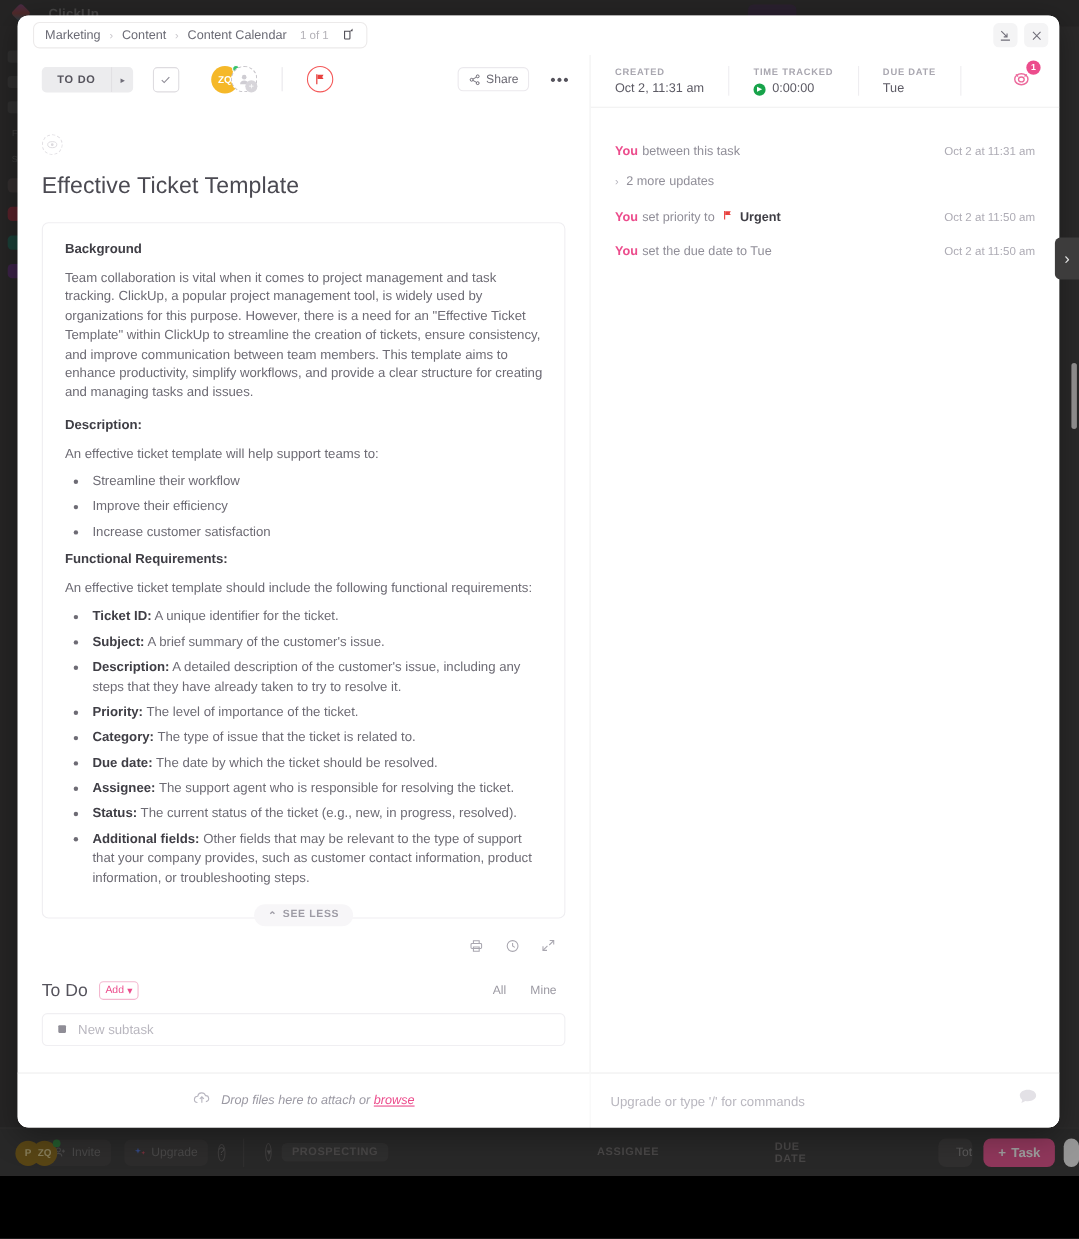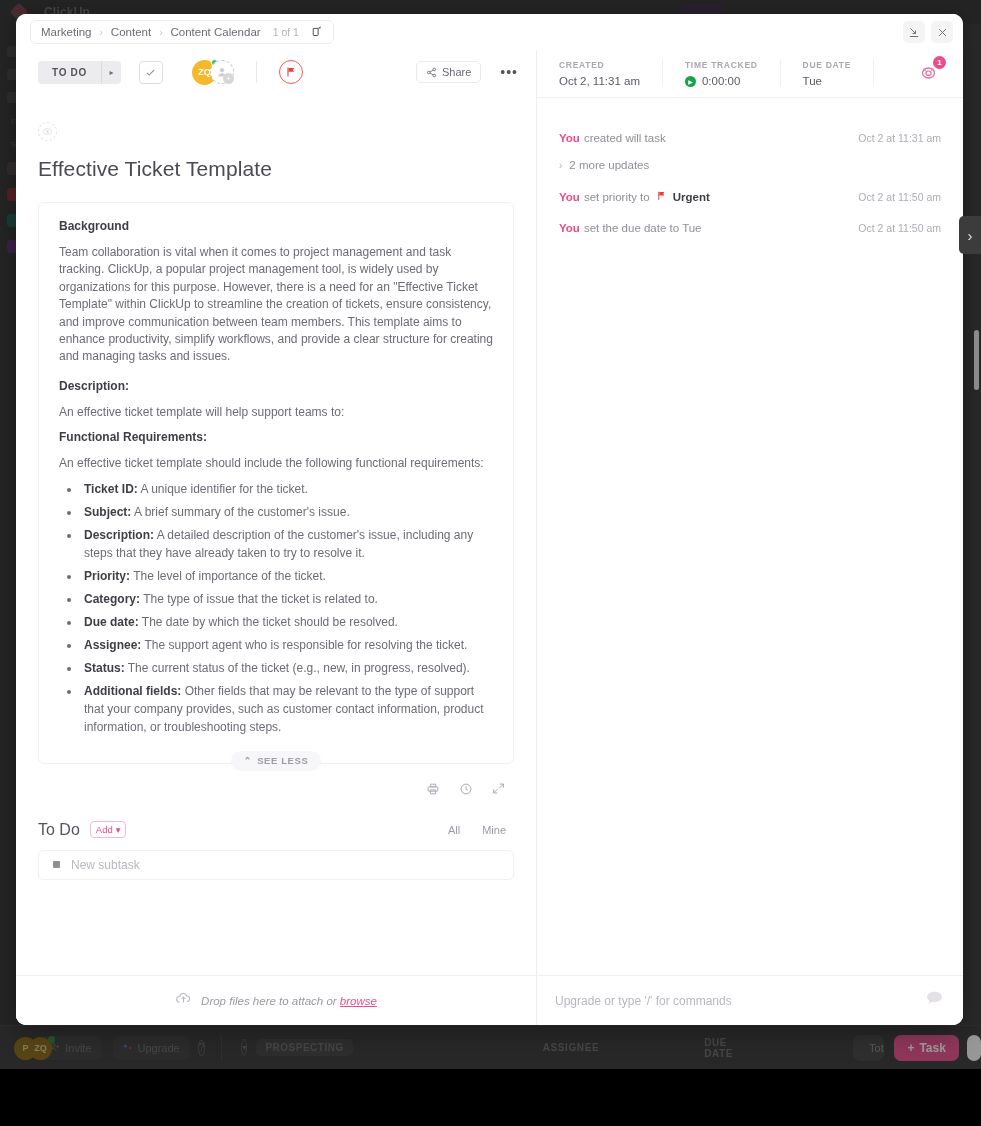--- a/index.html
+++ b/index.html
@@ -471,20 +471,25 @@
           </div>
 
           <div class="task-title">Effective Ticket Template</div>
 
           <div class="desc-card">
             <div class="d-h">Background</div>
             <div class="d-p">Team collaboration is vital when it comes to project management and task tracking. ClickUp, a popular project management tool, is widely used by organizations for this purpose. However, there is a need for an "Effective Ticket Template" within ClickUp to streamline the creation of tickets, ensure consistency, and improve communication between team members. This template aims to enhance productivity, simplify workflows, and provide a clear structure for creating and managing tasks and issues.</div>
 
             <div class="d-h tight">Description:</div>
             <div class="d-p">An effective ticket template will help support teams to:</div>
+            <ul class="d-ul">
+              <li>Streamline their workflow</li>
+              <li>Improve their efficiency</li>
+              <li>Increase customer satisfaction</li>
+            </ul>
 
             <div class="d-h tight" style="margin-top:9px">Functional Requirements:</div>
             <div class="d-p">An effective ticket template should include the following functional requirements:</div>
             <ul class="d-ul" id="req-list">
                 <li><b>Ticket ID:</b><span> A unique identifier for the ticket.</span></li>
                 <li><b>Subject:</b><span> A brief summary of the customer's issue.</span></li>
                 <li><b>Description:</b><span> A detailed description of the customer's issue, including any steps that they have already taken to try to resolve it.</span></li>
                 <li><b>Priority:</b><span> The level of importance of the ticket.</span></li>
                 <li><b>Category:</b><span> The type of issue that the ticket is related to.</span></li>
                 <li><b>Due date:</b><span> The date by which the ticket should be resolved.</span></li>
@@ -577,21 +582,21 @@
                 <ellipse cx="11.5" cy="13.2" rx="2.6" ry="2.2" fill="none" stroke="#ec6a9c" stroke-width="1.2"></ellipse>
                 <path d="M6.6 8.6l2 2M16.4 8.6l-2 2" stroke="#ec6a9c" stroke-width="1.2"></path>
               </svg>
             <span class="notif-badge">1</span>
           </div>
         </div>
 
         <div class="activity">
           <div class="act">
             <span class="who">You</span>
-            <span class="what">created will task</span>
+            <span class="what">between this task</span>
             <span class="when">Oct 2 at 11:31 am</span>
           </div>
 
           <div class="more-updates">
             <span class="chev">›</span>
             <span>2 more updates</span>
           </div>
 
           <div class="act">
             <span class="who">You</span>

